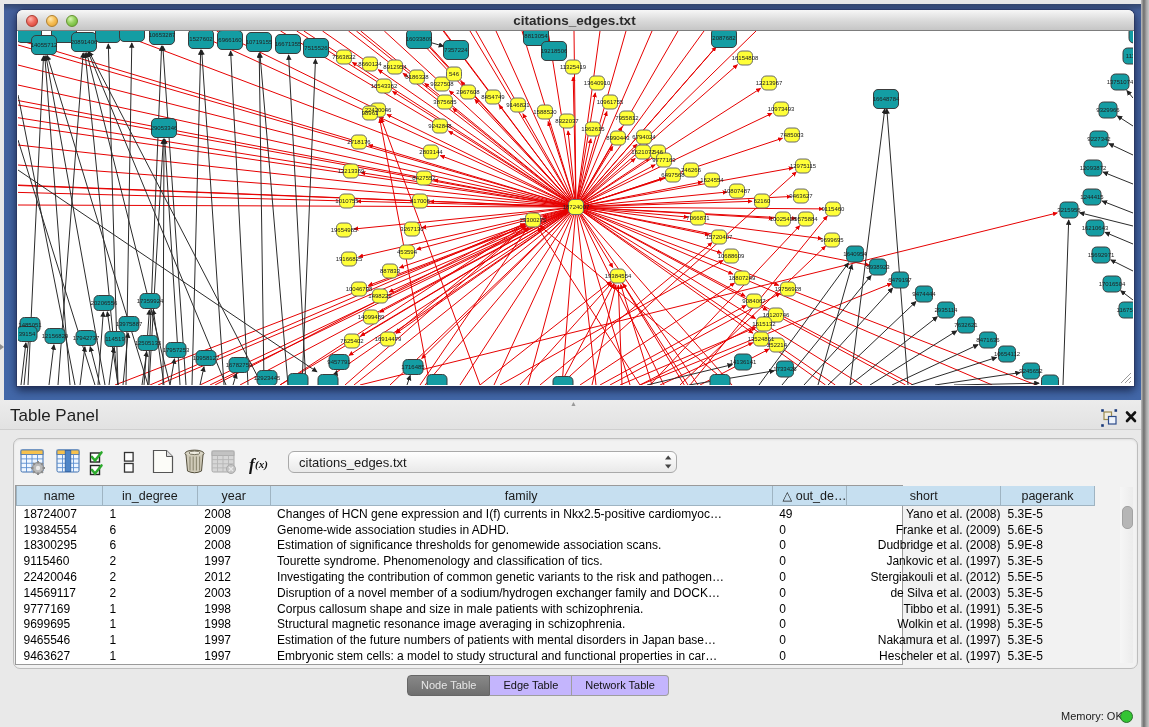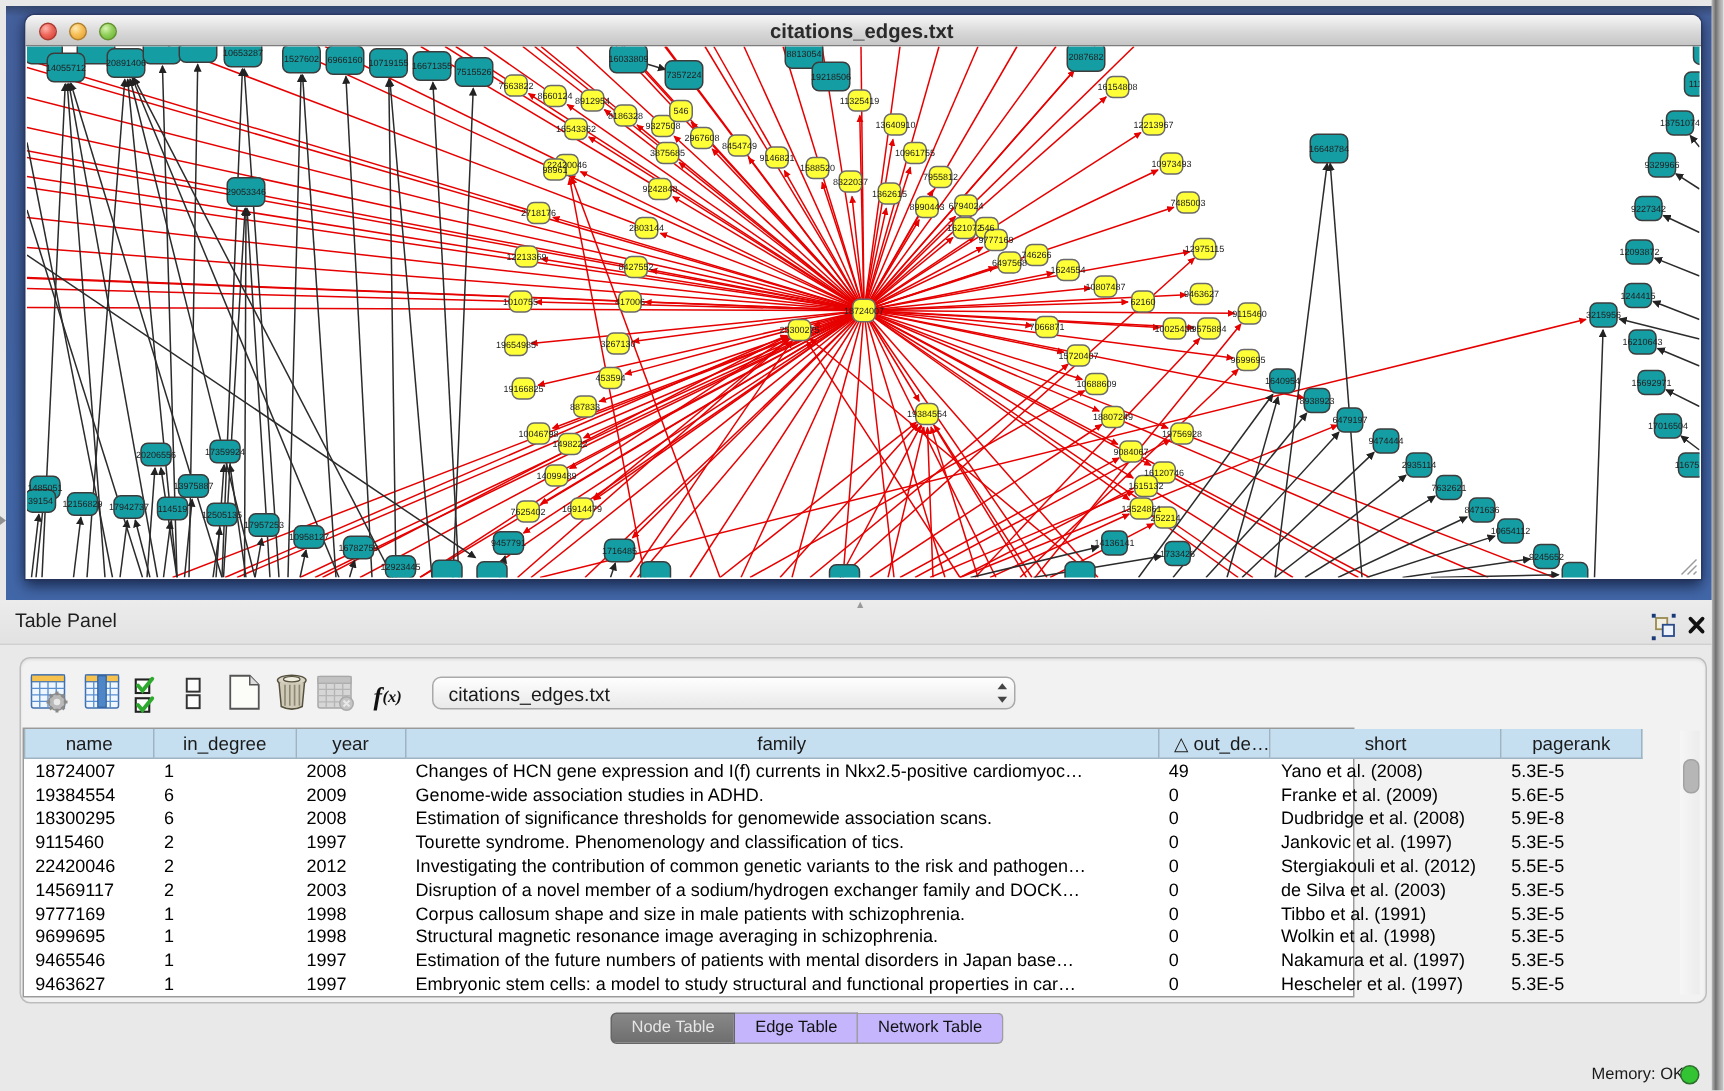--- a/index.html
+++ b/index.html
@@ -16,31 +16,31 @@
  background:linear-gradient(#f7f7f7,#d9d9d9 55%,#c6c6c6);border-bottom:1px solid #7d7d7d;box-sizing:border-box}
 #title{left:0;top:13px;width:1149px;text-align:center;font-size:13.5px;font-weight:bold;color:#2a2a2a}
 .tl{width:10px;height:10px;border-radius:50%;top:15px}
 #tl1{left:26px;background:radial-gradient(circle at 35% 30%,#ffb5ad,#ee6a5e 45%,#d33a2e);border:1px solid #ad3a30}
 #tl2{left:45.5px;background:radial-gradient(circle at 35% 30%,#ffe9b0,#f6bf57 45%,#e09c2c);border:1px solid #b1802d}
 #tl3{left:65.5px;background:radial-gradient(circle at 35% 30%,#d6f5b2,#93d05c 45%,#5fae2e);border:1px solid #64922f}
 #canvas{left:18px;top:31px;width:1115px;height:353px;background:#fff;overflow:hidden}
 
 #panel{left:0;top:400px;width:1141px;height:327px;background:#e9e9e9}
 #phead{left:0;top:400px;width:1141px;height:30px;background:linear-gradient(#ececec,#e2e2e2);border-bottom:1px solid #cfcfcf;box-sizing:border-box}
-#ptitle{left:10px;top:406px;font-size:13px;color:#1e1e1e}
+#ptitle{left:10px;top:406px;font-size:17px;color:#1e1e1e}
 #divider{left:570px;top:400px;font-size:7px;color:#999}
 #container{left:13px;top:438px;width:1123px;height:229px;background:#f2f2f2;border:1px solid #bdbdbd;border-radius:7px;box-shadow:inset 0 1px 2px rgba(0,0,0,.08)}
 #combo{left:288px;top:451px;width:389px;height:22px;background:linear-gradient(#fefefe,#e9e9e9);border:1px solid #a9a9a9;border-radius:6px;box-sizing:border-box}
 #combotext{left:299px;top:455px;font-size:13px;color:#1a1a1a}
 
 #tablewrap{left:15px;top:485px;width:888px;height:180px;background:#fff;border:1px solid #9a9a9a;box-sizing:border-box}
 table.t{border-collapse:collapse;table-layout:fixed;width:1079px;font-size:12px;color:#000}
 table.t th{background:#c6dff0;border:1px solid #9fb4c2;border-top:none;font-weight:normal;height:19px;padding:0;font-size:12.5px;color:#1a1a1a}
 table.t td{height:15.8px;padding:0 0 0 7px;white-space:nowrap;overflow:hidden;border:none}
-td.c{text-align:left;padding:0 30px 0 0}
+td.c{text-align:right;padding:0 30px 0 0}
 #vscroll{left:1120px;top:487px;width:13px;height:176px;background:linear-gradient(90deg,#f6f6f6,#ececec)}
 #vthumb{left:1122px;top:506px;width:9px;height:21px;background:#b6b6b6;border-radius:5px;border:1px solid #a2a2a2}
 
 #tabs{left:407px;top:675px;height:19px;font-size:11px}
 .tab{float:left;height:19px;line-height:19px;padding:0 13px;background:#c4b5fd;border:1px solid #9e9e9e;border-left:none;color:#111}
 .tab.first{border-left:1px solid #9e9e9e;border-radius:4px 0 0 4px;background:linear-gradient(#888,#6e6e6e);color:#e6e6e6;border-color:#666}
 .tab.last{border-radius:0 4px 4px 0}
 #mem{left:1061px;top:710px;font-size:11px;color:#1a1a1a}
 #memdot{left:1120px;top:710px;width:11px;height:11px;border-radius:50%;background:#33c433;border:1.5px solid #2c6e2c}
 </style></head>

